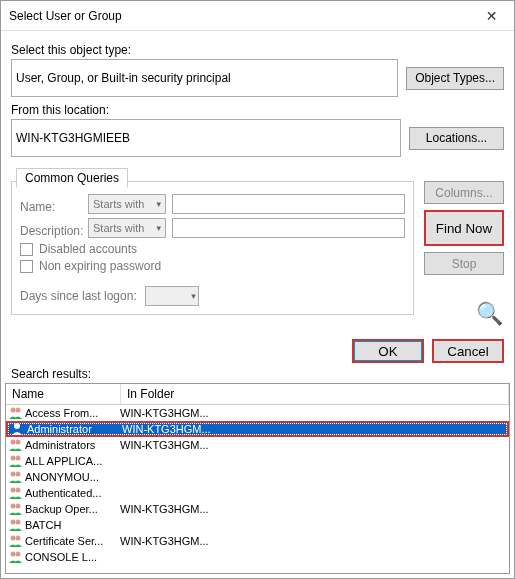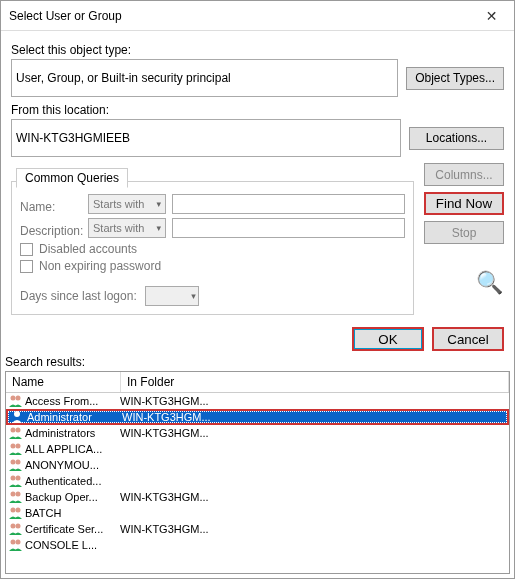--- a/index.html
+++ b/index.html
@@ -76,22 +76,22 @@
     display:flex; flex-direction:column; gap:6px; margin-left:10px;
   }
   .cols-wrap { display:flex; align-items:flex-start; }
   .magnifier { align-self:flex-end; margin-top:20px; font-size:22px; }
   .action-row { display:flex; justify-content:flex-end; gap:8px; padding:6px 10px 4px 10px;}
   .ok-btn {
     border:2px solid #c33; outline:1px solid #09c; outline-offset:-3px;
     background:#e1e1e1; height:24px; min-width:72px;
   }
   .cancel-btn { border:2px solid #c33; min-width:72px; height:24px; background:#e1e1e1;}
-  .findnow-btn { border:2px solid #c33; background:#e1e1e1; height:23px; min-width:80px;}
-  .results-label { padding:0 10px 2px 4px; }
+  .findnow-btn { border:2px solid #c33; background:#e1e1e1; height:36px; min-width:80px;}
+  .results-label { padding:0 10px 2px 10px; }
   .grid-wrap {
     margin:0 4px 4px 4px; border:1px solid #999; flex:1;
     display:flex; flex-direction:column; overflow:hidden;
   }
   .grid-head {
     display:flex; background:#fff; border-bottom:1px solid #ccc;
     font-size:12px;
   }
   .gh-cell {
     padding:3px 6px; border-right:1px solid #ddd;
@@ -172,21 +172,21 @@
 
         <div class="days-row">
           <span style="color:#777">Days since last logon:</span>
           <div class="days-combo">
             <span class="combo-arrow">▾</span>
           </div>
         </div>
       </div>
     </div>
 
-    <div class="right-col" style="">
+    <div class="right-col" style="margin-top:18px;">
       <button class="btn btn-sm btn-dis">Columns...</button>
       <button class="findnow-btn">Find Now</button>
       <button class="btn btn-sm btn-dis">Stop</button>
       <div class="magnifier">🔍</div>
     </div>
   </div>
 </div>
 
 <div class="action-row">
   <button class="ok-btn">OK</button>

